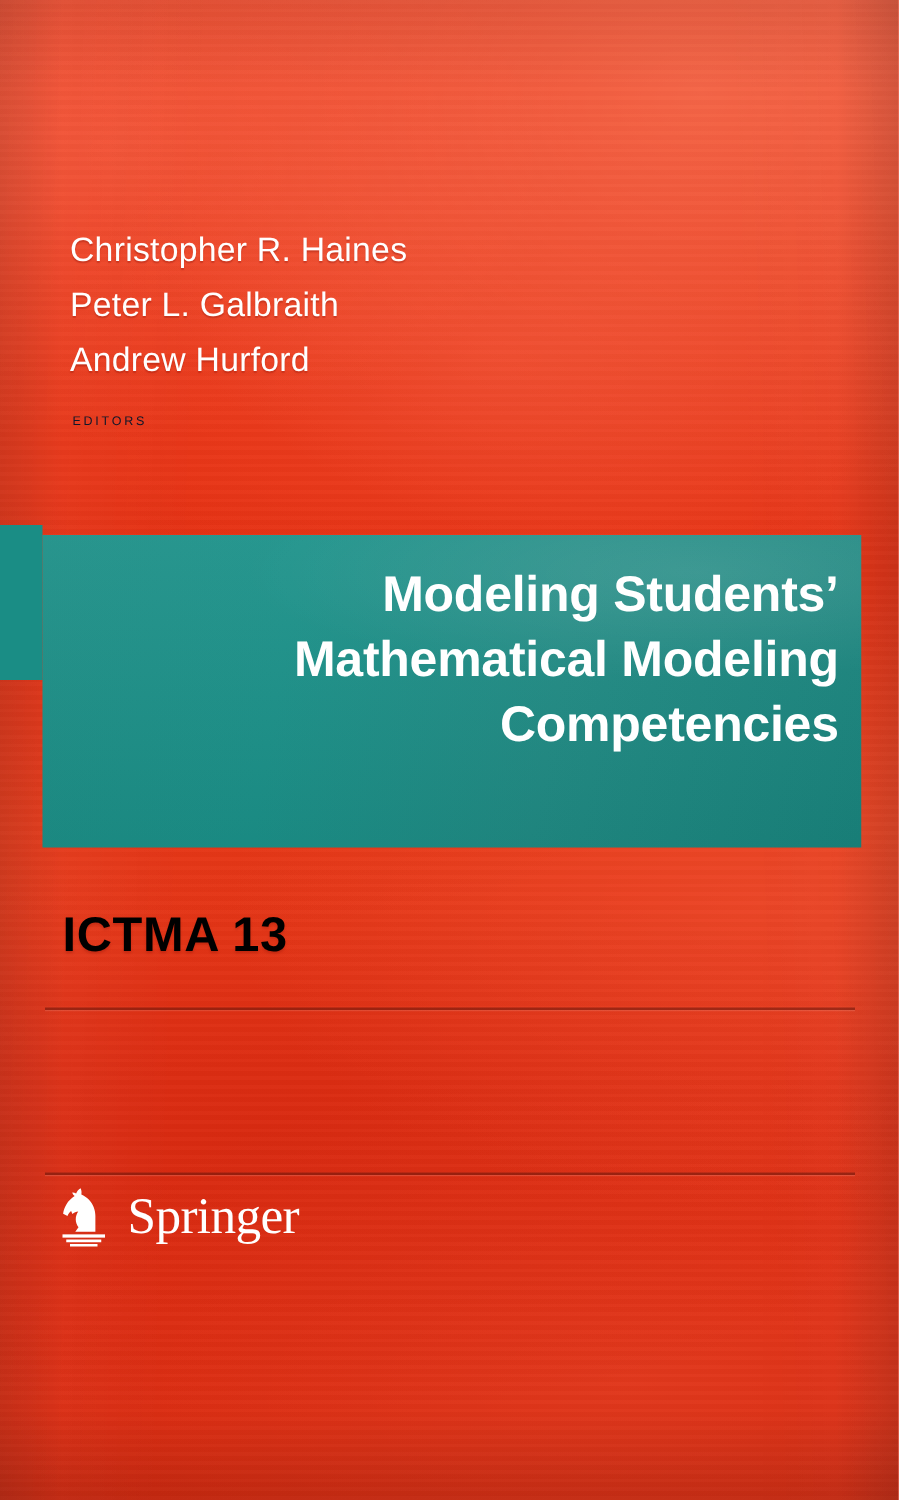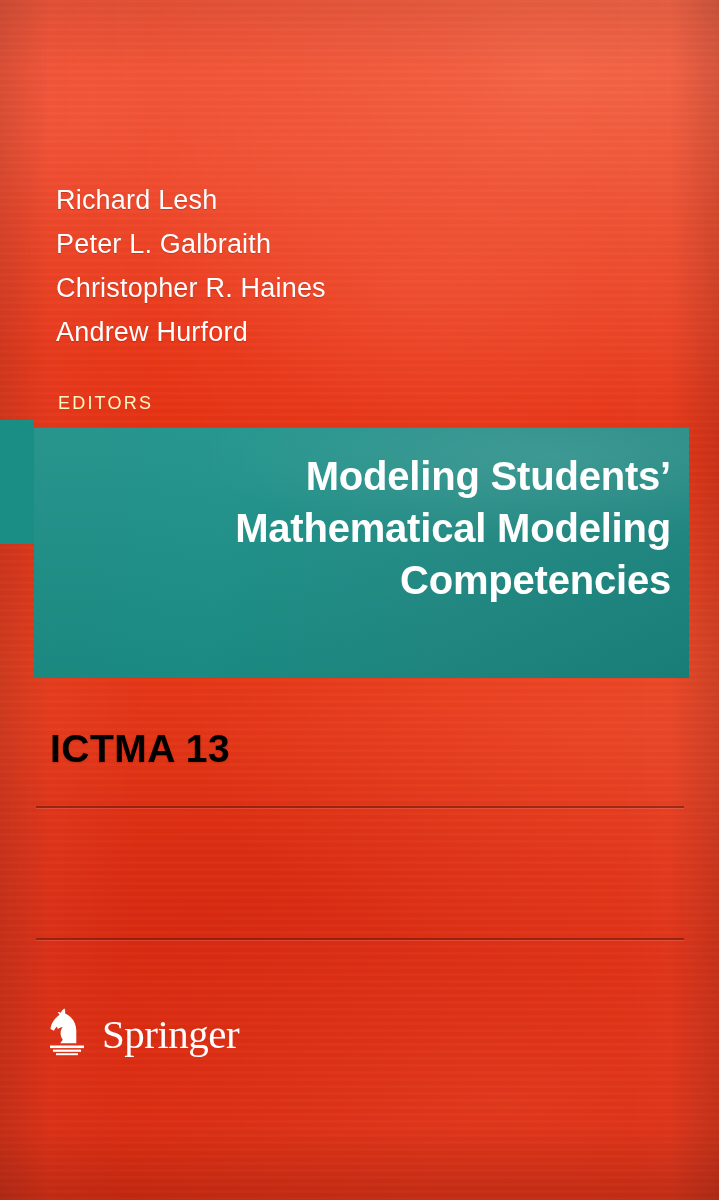--- a/index.html
+++ b/index.html
@@ -75,24 +75,24 @@
   }
   .editor-name {
     color: #ffffff;
     font-size: 27px;
     line-height: 44px;
     letter-spacing: 0.2px;
     text-shadow: 0 1px 1px rgba(120,10,0,0.28);
     white-space: nowrap;
   }
   .editors-label {
-    color: #fef9c3;
-    font-size: 18px;
+    color: #0f172a;
+    font-size: 10px;
     letter-spacing: 2.2px;
-    margin-top: 39px;
+    margin-top: 22px;
     margin-left: 2px;
   }
 
   
   .title-band {
     position: absolute;
     left: 34px;
     top: 428px;
     width: 655px;
     height: 250px;
@@ -137,23 +137,23 @@
     background: rgba(70,10,5,0.45);
     box-shadow: 0 1px 0 rgba(255,255,255,0.12);
   }
   .rule-1 { left: 36px; top: 806px; width: 648px; }
   .rule-2 { left: 36px; top: 938px; width: 648px; }
 
   
   .springer {
     position: absolute;
     left: 44px;
-    top: 996px;
+    top: 948px;
     display: flex;
-    align-items: flex-end;
+    align-items: flex-start;
     height: 62px;
   }
   .springer-knight {
     width: 46px;
     height: 52px;
     margin-right: 12px;
     flex: 0 0 auto;
   }
   .springer-word {
     color: #ffffff;
@@ -168,23 +168,22 @@
 <div class="cover">
 
   <div class="bg-base"></div>
   <div class="bg-blotch"></div>
   <div class="bg-streaks"></div>
   <div class="bg-vignette"></div>
 
   <div class="teal-edge"></div>
 
   <div class="editors">
-    <div class="editor-name">Richard Lesh</div>
+    <div class="editor-name">Christopher R. Haines</div>
     <div class="editor-name">Peter L. Galbraith</div>
-    <div class="editor-name">Christopher R. Haines</div>
     <div class="editor-name">Andrew Hurford</div>
     <div class="editors-label">EDITORS</div>
   </div>
 
   <div class="title-band">
     <div class="sheen"></div>
     <div class="title-text">Modeling Students’ Mathematical Modeling Competencies</div>
   </div>
 
   <div class="subtitle">ICTMA 13</div>

